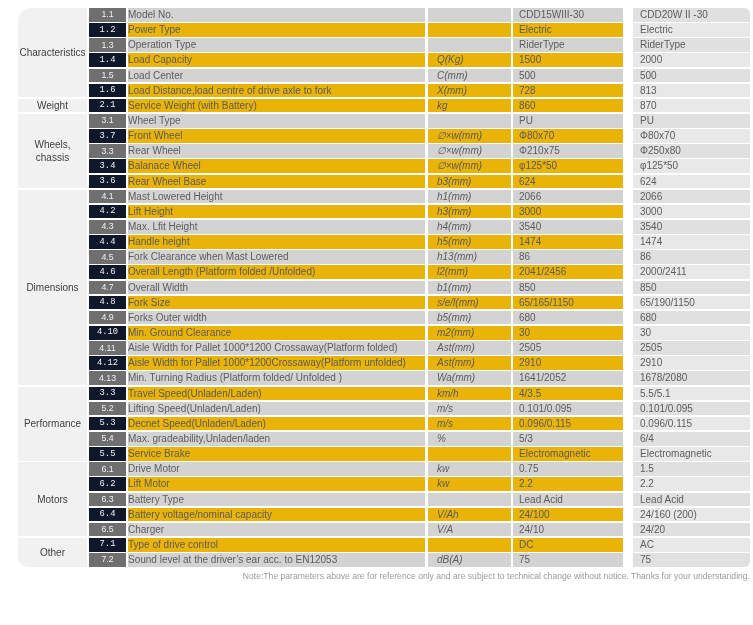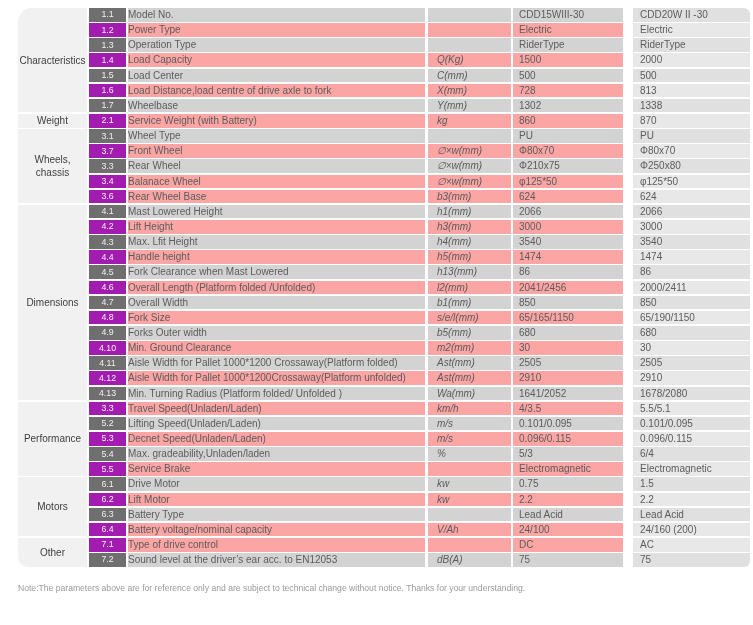--- a/index.html
+++ b/index.html
@@ -40,27 +40,27 @@
     font-size:8.8px; color:#f0f0f0; line-height:1;
   }
   .desc { width:297px; margin-right:3px; flex-shrink:0; }
   .unit { width:83px;  margin-right:2px; padding-left:9px; flex-shrink:0;font-style:italic; }
   .v1   { width:110px; margin-right:10px; padding-left:6px; flex-shrink:0; }
   .v2   { flex:1; padding-left:7px; }
   
   .r-odd  .desc, .r-odd  .unit, .r-odd  .v1 { background:#d3d3d3; }
   .r-odd  .v2   { background:#e0e0e0; }
   .r-odd  .badge{ background:#6f6f6f; }
-  .r-even .desc, .r-even .unit, .r-even .v1 { background:#fca5a5; }
+  .r-even .desc, .r-even .unit, .r-even .v1 { background:#eab308; }
   .r-even .v2   { background:#e8e8e8; }
-  .r-even .badge{ background:#a21caf; }
+  .r-even .badge{ background:#0f172a;font-family:Liberation Mono, monospace; }
   .note {
     width:732px;
-    margin-top:16px;
-    text-align:left;
+    margin-top:4px;
+    text-align:right;
     font-size:8.6px;
     color:#9a9a9a;
   }
 </style>
 </head>
 <body>
 
 <div class="sheet">
   <div class="spec-table" id="spec-table">
       <div class="group">
@@ -101,27 +101,20 @@
             <div class="cell v1">500</div>
             <div class="cell v2">500</div>
           </div>
           <div class="row r-even">
             <div class="cell badge">1.6</div>
             <div class="cell desc">Load Distance,load centre of drive axle to fork</div>
             <div class="cell unit">X(mm)</div>
             <div class="cell v1">728</div>
             <div class="cell v2">813</div>
           </div>
-          <div class="row r-odd">
-            <div class="cell badge">1.7</div>
-            <div class="cell desc">Wheelbase</div>
-            <div class="cell unit">Y(mm)</div>
-            <div class="cell v1">1302</div>
-            <div class="cell v2">1338</div>
-          </div>
         </div>
       </div>
       <div class="group">
         <div class="cat">Weight</div>
         <div class="rows">
           <div class="row r-even">
             <div class="cell badge">2.1</div>
             <div class="cell desc">Service Weight (with Battery)</div>
             <div class="cell unit">kg</div>
             <div class="cell v1">860</div>
@@ -330,20 +323,27 @@
             <div class="cell v1">Lead Acid</div>
             <div class="cell v2">Lead Acid</div>
           </div>
           <div class="row r-even">
             <div class="cell badge">6.4</div>
             <div class="cell desc">Battery voltage/nominal capacity</div>
             <div class="cell unit">V/Ah</div>
             <div class="cell v1">24/100</div>
             <div class="cell v2">24/160 (200)</div>
           </div>
+          <div class="row r-odd">
+            <div class="cell badge">6.5</div>
+            <div class="cell desc">Charger</div>
+            <div class="cell unit">V/A</div>
+            <div class="cell v1">24/10</div>
+            <div class="cell v2">24/20</div>
+          </div>
         </div>
       </div>
       <div class="group">
         <div class="cat">Other</div>
         <div class="rows">
           <div class="row r-even">
             <div class="cell badge">7.1</div>
             <div class="cell desc">Type of drive control</div>
             <div class="cell unit"></div>
             <div class="cell v1">DC</div>

